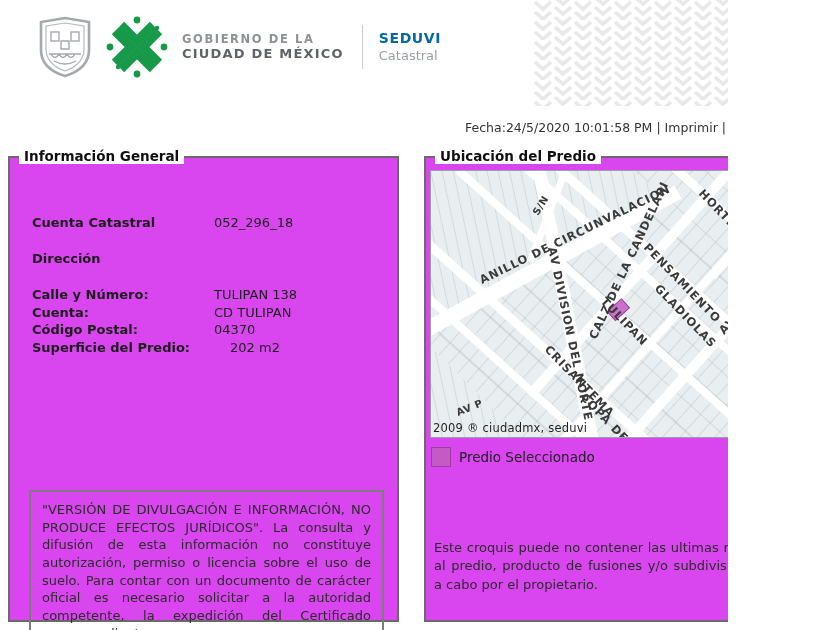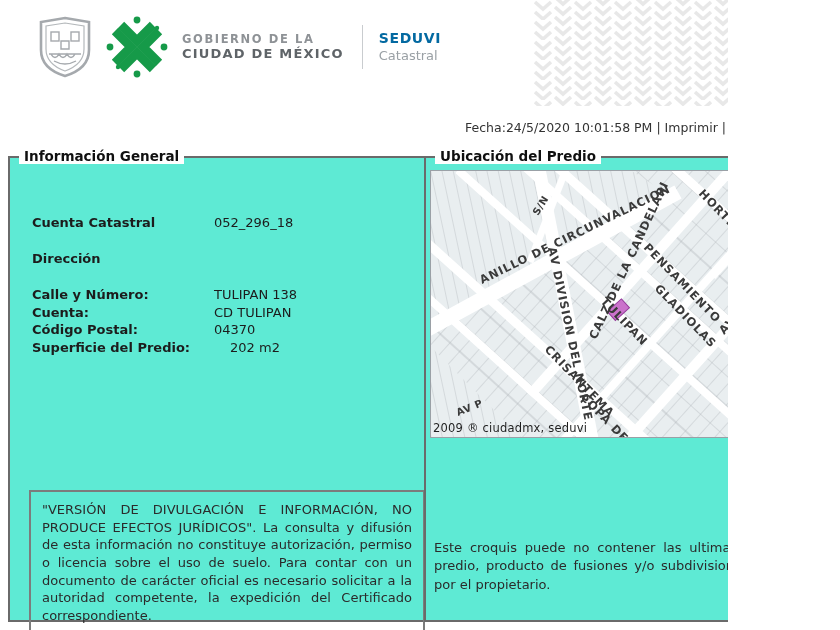--- a/index.html
+++ b/index.html
@@ -17,21 +17,21 @@
   .dept-text{line-height:1.3;}
   .dept-name{font-size:14px;font-weight:bold;color:#0369a1;letter-spacing:0.6px;}
   .dept-sub{font-size:13px;color:#9aa0a5;}
   .hb-pattern{position:absolute;left:533px;top:0;width:307px;height:106px;}
 
   
   .dateline{position:absolute;top:120px;right:2px;font-size:12.5px;color:#333;white-space:nowrap;}
   .dateline a{color:#333;text-decoration:none;}
 
   
-  .panel{position:absolute;border:2px solid #6a6a6a;background:#5eead4;padding-left:41px;}
+  .panel{position:absolute;border:2px solid #6a6a6a;background:#d946ef;}
   .panel-title{position:absolute;top:-10px;left:9px;background:#fff;padding:0 5px;
                font-size:13.5px;font-weight:bold;color:#101010;white-space:nowrap;}
   #panel-info{left:8px;top:156px;width:387px;height:462px;}
   #panel-map{left:424px;top:156px;width:408px;height:462px;}
 
   
   .fields{position:absolute;left:22px;top:56px;right:10px;}
   .frow{display:flex;font-size:13px;line-height:17.5px;gap:16px;}
   .flabel{font-weight:bold;flex:0 0 auto;min-width:142px;color:#1c1c1c;}
   .fvalue{color:#1c1c1c;margin-left:24px;}
@@ -205,17 +205,21 @@
         <text class="street-lbl" x="114" y="180" transform="rotate(46 114 180)">CRISANTEMA</text>
         <text class="street-lbl" x="150" y="228" transform="rotate(46 150 228)">COPA DE O</text>
         <text class="street-lbl-sm" x="28" y="246" transform="rotate(-22 28 246)">AV P</text>
 
         <text class="copyright-lbl" x="3" y="262">2009 ® ciudadmx, seduvi</text>
 
         <rect x="0.5" y="0.5" width="383" height="267" fill="none" stroke="#9aa0a6" stroke-width="1"></rect>
       </svg>
     </div>
 
+    <div class="legend">
+      <div class="legend-swatch"></div>
+      <div class="legend-label">Predio Seleccionado</div>
+    </div>
 
     <div class="map-note">Este croquis puede no contener las ultimas modificaciones al predio, producto de fusiones y/o subdivisiones llevadas a cabo por el propietario.</div>
   </div>
 
 </div>
 
 </body></html>

